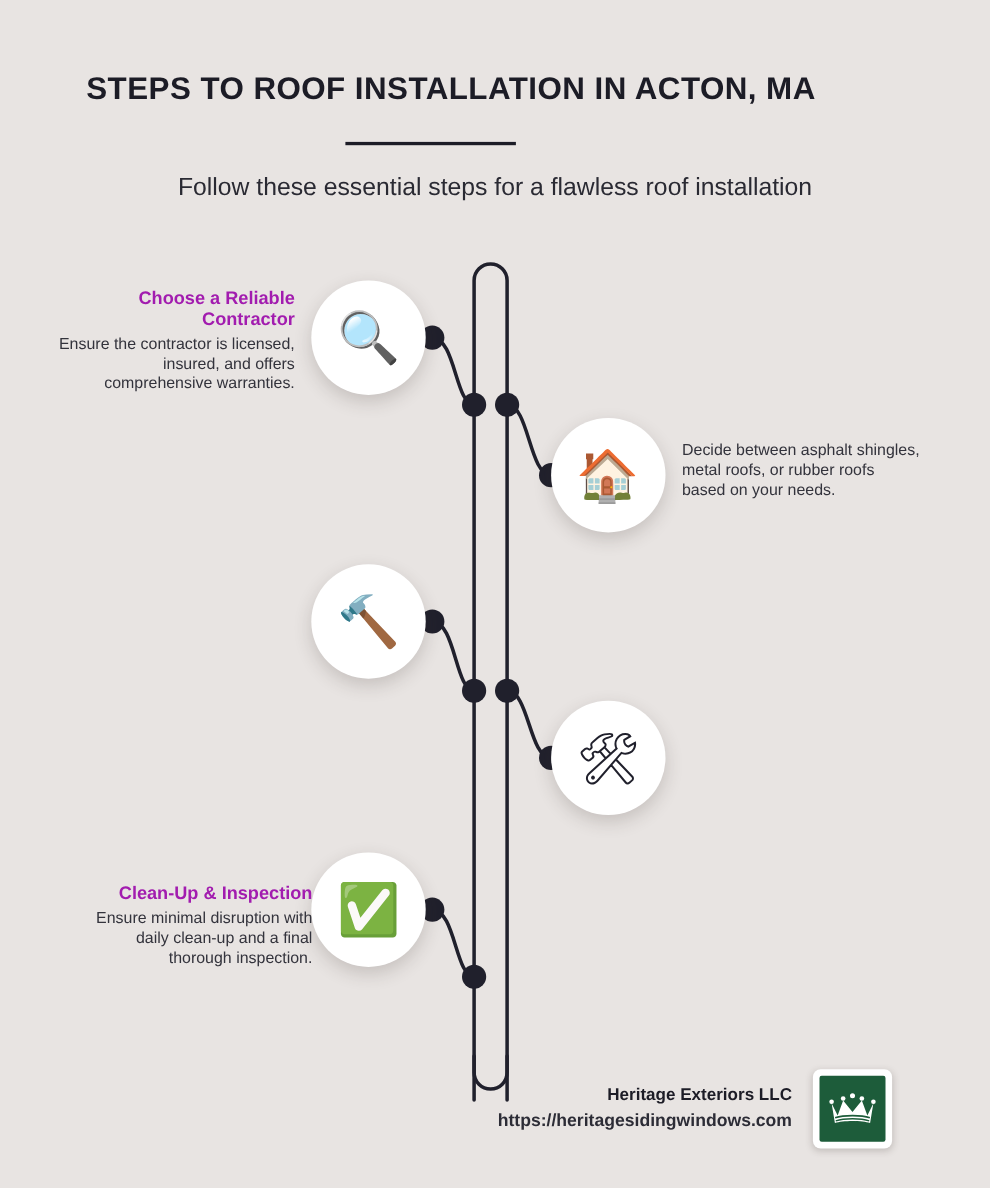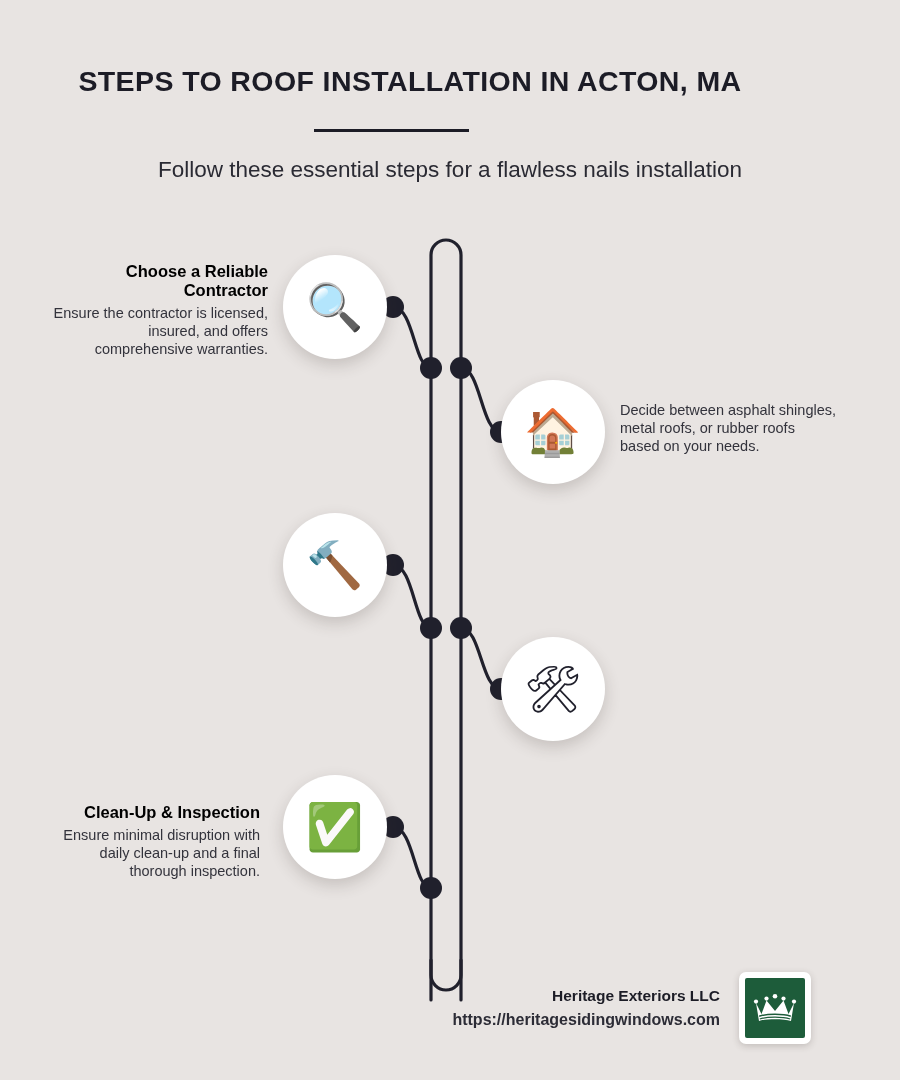--- a/index.html
+++ b/index.html
@@ -88,21 +88,21 @@
   .step-text {
     position: absolute;
     width: 218px;
   }
   .step-text.left  { text-align: right; }
   .step-text.right { text-align: left;  }
 
   .step-title {
     font-size: 16.5px;
     font-weight: bold;
-    color: #000000;
+    color: #a21caf;
     line-height: 1.16;
     margin: 0 0 5px 0;
   }
   .step-desc {
     font-size: 14.5px;
     font-weight: 400;
     color: #33333c;
     line-height: 1.23;
     margin: 0;
   }
@@ -152,21 +152,21 @@
 </style>
 </head>
 <body style="background: rgb(232, 228, 226);">
 
 <div id="canvas">
 
   <div class="title">STEPS TO ROOF INSTALLATION IN ACTON, MA</div>
 
   <div class="divider"></div>
 
-  <div class="subtitle">Follow these essential steps for a flawless nails installation</div>
+  <div class="subtitle">Follow these essential steps for a flawless roof installation</div>
 
   <svg id="connector" viewBox="0 0 900 1080">
     <g fill="none" stroke="#20202c" stroke-width="3.2" stroke-linecap="round">
 
       <path d="M431,1000 L431,255 A15,15 0 0 1 461,255 L461,1000"></path>
 
       <path d="M431,960 L431,975 A15,15 0 0 0 461,975 L461,960"></path>
 
       <path d="M393,307 C414,307 414,368 431,368"></path>
 
@@ -214,21 +214,21 @@
 
   <div class="bubble" style="left:501px; top:637px;">
     <span class="glyph">🛠</span>
   </div>
   <div class="step-text right" style="left:620px; top:663px;">
   </div>
 
   <div class="bubble" style="left:283px; top:775px;">
     <span class="glyph">✅</span>
   </div>
-  <div class="step-text left" style="left:42px; top:803px;">
+  <div class="step-text left" style="left:66px; top:803px;">
     <p class="step-title">Clean-Up &amp; Inspection</p>
     <p class="step-desc">Ensure minimal disruption with daily clean-up and a final thorough inspection.</p>
   </div>
 
   <div class="footer-company">Heritage Exteriors LLC</div>
 
   <div class="footer-url">https://heritagesidingwindows.com</div>
 
   <div class="footer-logo">
     <div class="badge" id="logo-badge" style="background: rgb(29, 92, 58);">

